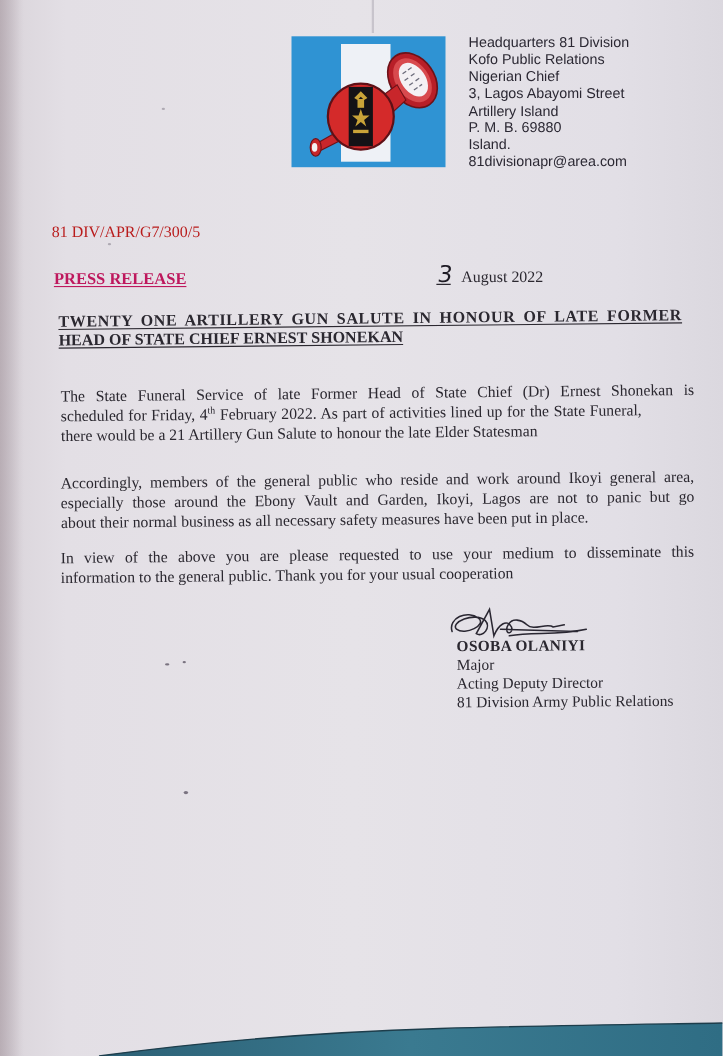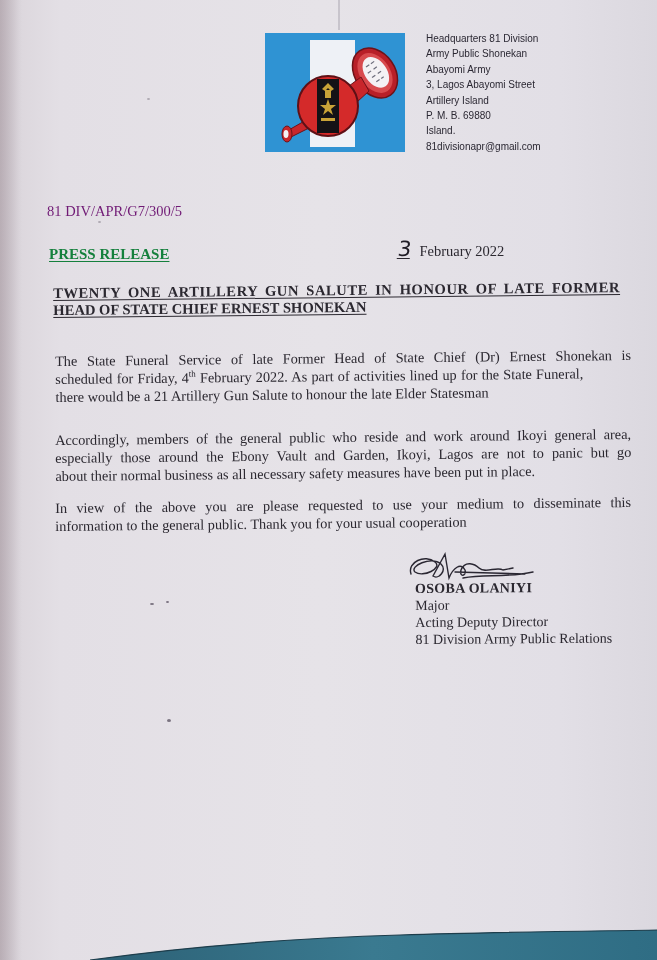--- a/index.html
+++ b/index.html
@@ -28,30 +28,30 @@
     background: #2f93d3;
   }
   .logo .white-band {
     position: absolute; left: 45px; top: 7px; width: 45px; height: 107px; background: #eef1f6;
   }
   .logo svg { position: absolute; left: 0; top: 0; }
 
   .letterhead {
     position: absolute; left: 426px; top: 31px;
     font-family: "Liberation Sans", "DejaVu Sans", sans-serif;
-    font-size: 10px; line-height: 15.4px; color: #2b2833;
+    font-size: 13px; line-height: 15.4px; color: #2b2833;
   }
   .letterhead div { white-space: nowrap; }
 
   .ref {
-    position: absolute; left: 47px; top: 203px; font-size: 14.5px; color: #701a75;
+    position: absolute; left: 47px; top: 203px; font-size: 14.5px; color: #b91c1c;
   }
   .press {
     position: absolute; left: 49px; top: 246px; font-size: 15px; font-weight: bold;
-    text-decoration: underline; text-underline-offset: 2px; color: #15803d;
+    text-decoration: underline; text-underline-offset: 2px; color: #be185d;
   }
   .date {
     position: absolute; left: 398px; top: 240px; font-size: 14.5px; color: #2b2830;
     white-space: nowrap;
   }
   .date .day {
     font-family: "DejaVu Sans", sans-serif; font-size: 21px; font-weight: normal;
     display: inline-block; transform: skewX(-8deg); margin-right: 8px;
     border-bottom: 1.5px solid #2b2830; line-height: 18px; color: #1f1c25;
   }
@@ -132,34 +132,34 @@
     <path d="M57 56 L63 50 L69 56 L66 58 L63 55 L60 58 Z" fill="#c9a338"></path>
     <rect x="60" y="57" width="6" height="8" fill="#c9a338"></rect>
 
     <polygon points="63,66 65,72 71,72 66,76 68,82 63,78 58,82 60,76 55,72 61,72" fill="#c9a338"></polygon>
     <rect x="56" y="85" width="14" height="3" fill="#c9a338"></rect>
   </svg>
 </div>
 
 <div class="letterhead">
   <div>Headquarters 81 Division</div>
-  <div>Army Public Shonekan</div>
-  <div>Abayomi Army</div>
+  <div>Kofo Public Relations</div>
+  <div>Nigerian Chief</div>
   <div>3, Lagos Abayomi Street</div>
   <div>Artillery Island</div>
   <div>P. M. B.  69880</div>
   <div>Island.</div>
-  <div>81divisionapr@gmail.com</div>
+  <div>81divisionapr@area.com</div>
 </div>
 
 <div class="ref">81 DIV/APR/G7/300/5</div>
 
 <div class="press">PRESS RELEASE</div>
 <div class="date">
-  <span class="day">3</span><span>February 2022</span>
+  <span class="day">3</span><span>August 2022</span>
 </div>
 
 <div class="title">
   <div class="l1">TWENTY ONE ARTILLERY  GUN SALUTE IN HONOUR OF LATE FORMER</div>
   <div>HEAD OF STATE CHIEF ERNEST SHONEKAN</div>
 </div>
 
 <div class="para p1">
   <div class="j">The State Funeral Service of late Former Head of State Chief (Dr) Ernest Shonekan is</div>
   <div style="word-spacing:0.6px"><span>scheduled for Friday, 4</span><sup>th</sup><span> February 2022. As part of activities lined up for the State Funeral,</span></div>

